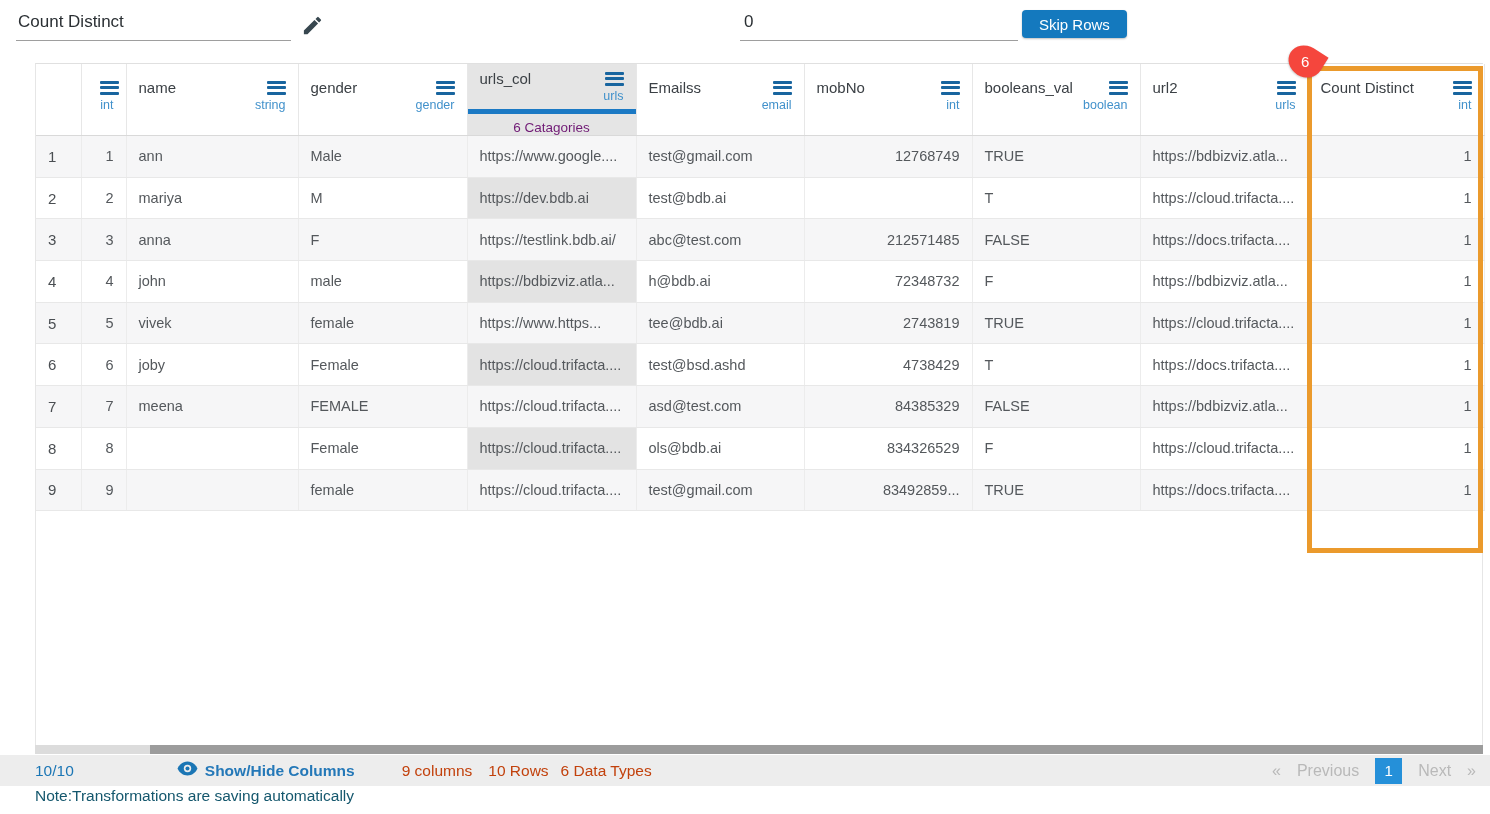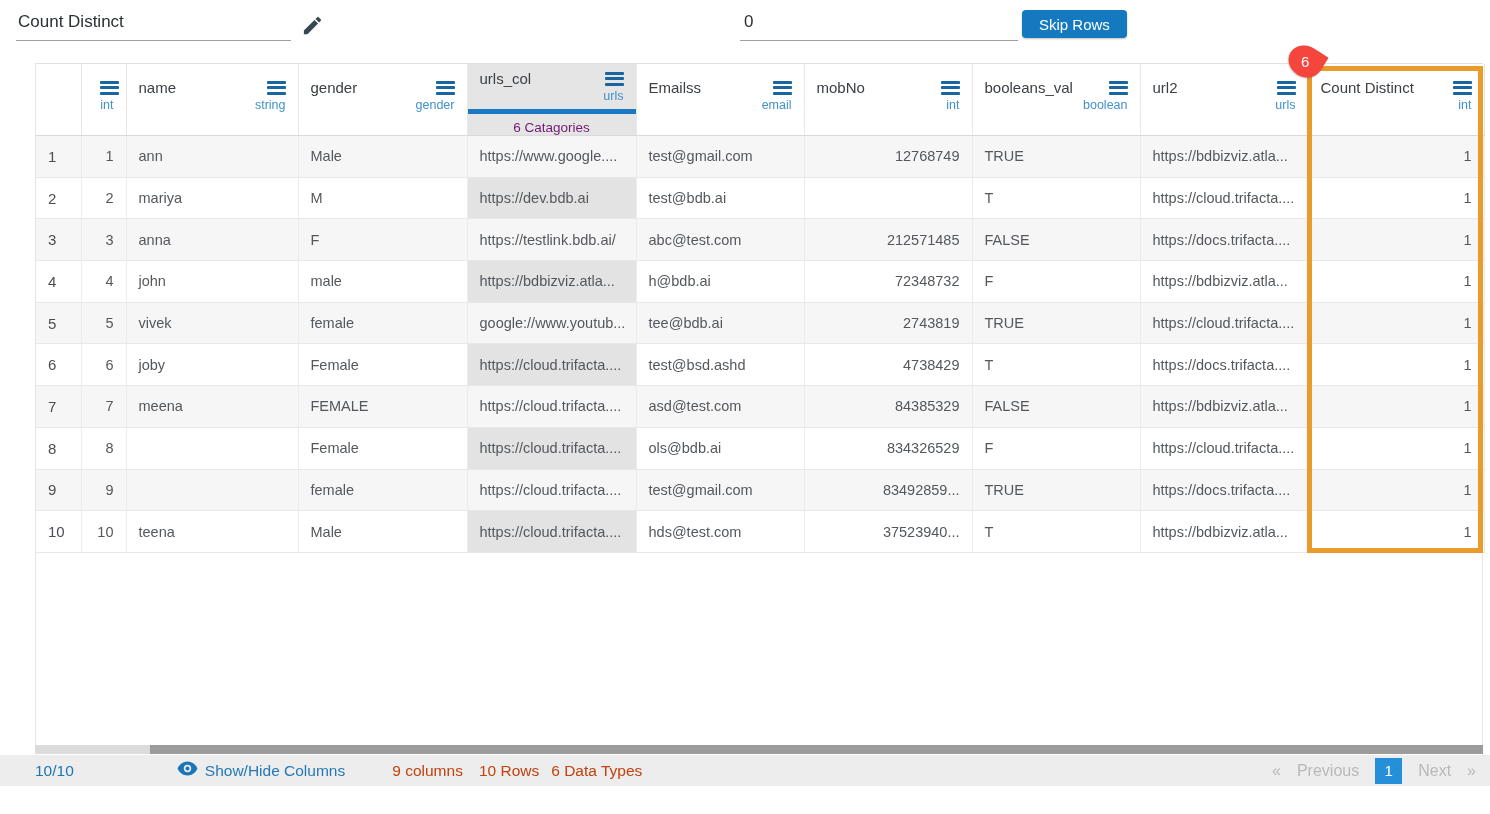--- a/index.html
+++ b/index.html
@@ -38,21 +38,21 @@
   .hl-box { position:absolute; left:1307px; top:66px; width:176px; height:487px; border:5px solid #eb9a2c; pointer-events:none; }
   .badge { position:absolute; left:1288px; top:46px; width:35px; height:31px; background:#f5463d; border-radius:50% 0 50% 50%; transform:rotate(32deg); display:flex; align-items:center; justify-content:center; box-shadow:0 1px 2px rgba(0,0,0,.2); }
   .badge span { transform:rotate(-32deg); color:#fff; font-size:15px; }
 
   
   .hscroll { position:absolute; left:35px; top:745px; width:1448px; height:9px; background:#dcdcdc; }
   .hscroll .thumb { position:absolute; left:115px; top:0; width:1333px; height:9px; background:#9c9c9c; }
 
   .statusbar { position:absolute; left:0; top:755px; width:1490px; height:31px; background:#ededed; display:flex; align-items:center; font-size:15.5px;gap:10px; }
   .sb-count { margin-left:35px; color:#1b76b5; }
-  .sb-showhide { margin-left:93px; display:flex; align-items:center; gap:7px; color:#2478b8; cursor:pointer; }
+  .sb-showhide { margin-left:93px; display:flex; align-items:center; gap:7px; color:#2478b8; cursor:pointer;font-weight:bold; }
   .sb-info { color:#c2410c; }
   .sb-cols { margin-left:37px; } .sb-rows { margin-left:6px; } .sb-types { margin-left:2px; }
   .pagination { margin-left:auto; margin-right:14px; display:flex; align-items:center; gap:16px; color:#b9b9b9; font-size:16px; }
   .page-active { width:27px; height:26px; background:#2590d9; color:#fff; display:flex; align-items:center; justify-content:center; font-size:15px; }
   .note { position:absolute; left:35px; top:787px; font-size:15.5px; color:#14576d; }
 </style>
 </head>
 <body>
 
 <div class="stage">
@@ -235,21 +235,21 @@
             <td class="al-right">72348732</td>
             <td class="al-left">F</td>
             <td class="al-left">https://bdbizviz.atla...</td>
             <td class="al-right">1</td>
           </tr>
           <tr class="stripe">
             <td class="al-left gutter">5</td>
             <td class="al-right">5</td>
             <td class="al-left">vivek</td>
             <td class="al-left">female</td>
-            <td class="al-left selcol">google://www.youtub...</td>
+            <td class="al-left selcol">https://www.https...</td>
             <td class="al-left">tee@bdb.ai</td>
             <td class="al-right">2743819</td>
             <td class="al-left">TRUE</td>
             <td class="al-left">https://cloud.trifacta....</td>
             <td class="al-right">1</td>
           </tr>
           <tr>
             <td class="al-left gutter">6</td>
             <td class="al-right">6</td>
             <td class="al-left">joby</td>
@@ -288,32 +288,20 @@
           <tr class="stripe">
             <td class="al-left gutter">9</td>
             <td class="al-right">9</td>
             <td class="al-left"></td>
             <td class="al-left">female</td>
             <td class="al-left selcol">https://cloud.trifacta....</td>
             <td class="al-left">test@gmail.com</td>
             <td class="al-right">83492859...</td>
             <td class="al-left">TRUE</td>
             <td class="al-left">https://docs.trifacta....</td>
-            <td class="al-right">1</td>
-          </tr>
-          <tr>
-            <td class="al-left gutter">10</td>
-            <td class="al-right">10</td>
-            <td class="al-left">teena</td>
-            <td class="al-left">Male</td>
-            <td class="al-left selcol">https://cloud.trifacta....</td>
-            <td class="al-left">hds@test.com</td>
-            <td class="al-right">37523940...</td>
-            <td class="al-left">T</td>
-            <td class="al-left">https://bdbizviz.atla...</td>
             <td class="al-right">1</td>
           </tr>
         </tbody>
       </table>
   </div>
 
   <div class="hl-box"></div>
   <div class="badge">
       <span>6</span>
     </div>
@@ -339,13 +327,14 @@
     <span class="sb-info sb-types">6 Data Types</span>
     <div class="pagination">
       <span>«</span>
       <span>Previous</span>
       <span class="page-active">1</span>
       <span>Next</span>
       <span>»</span>
     </div>
   </div>
 
+  <div class="note">Note:Transformations are saving automatically</div>
 </div>
 
 </body></html>

